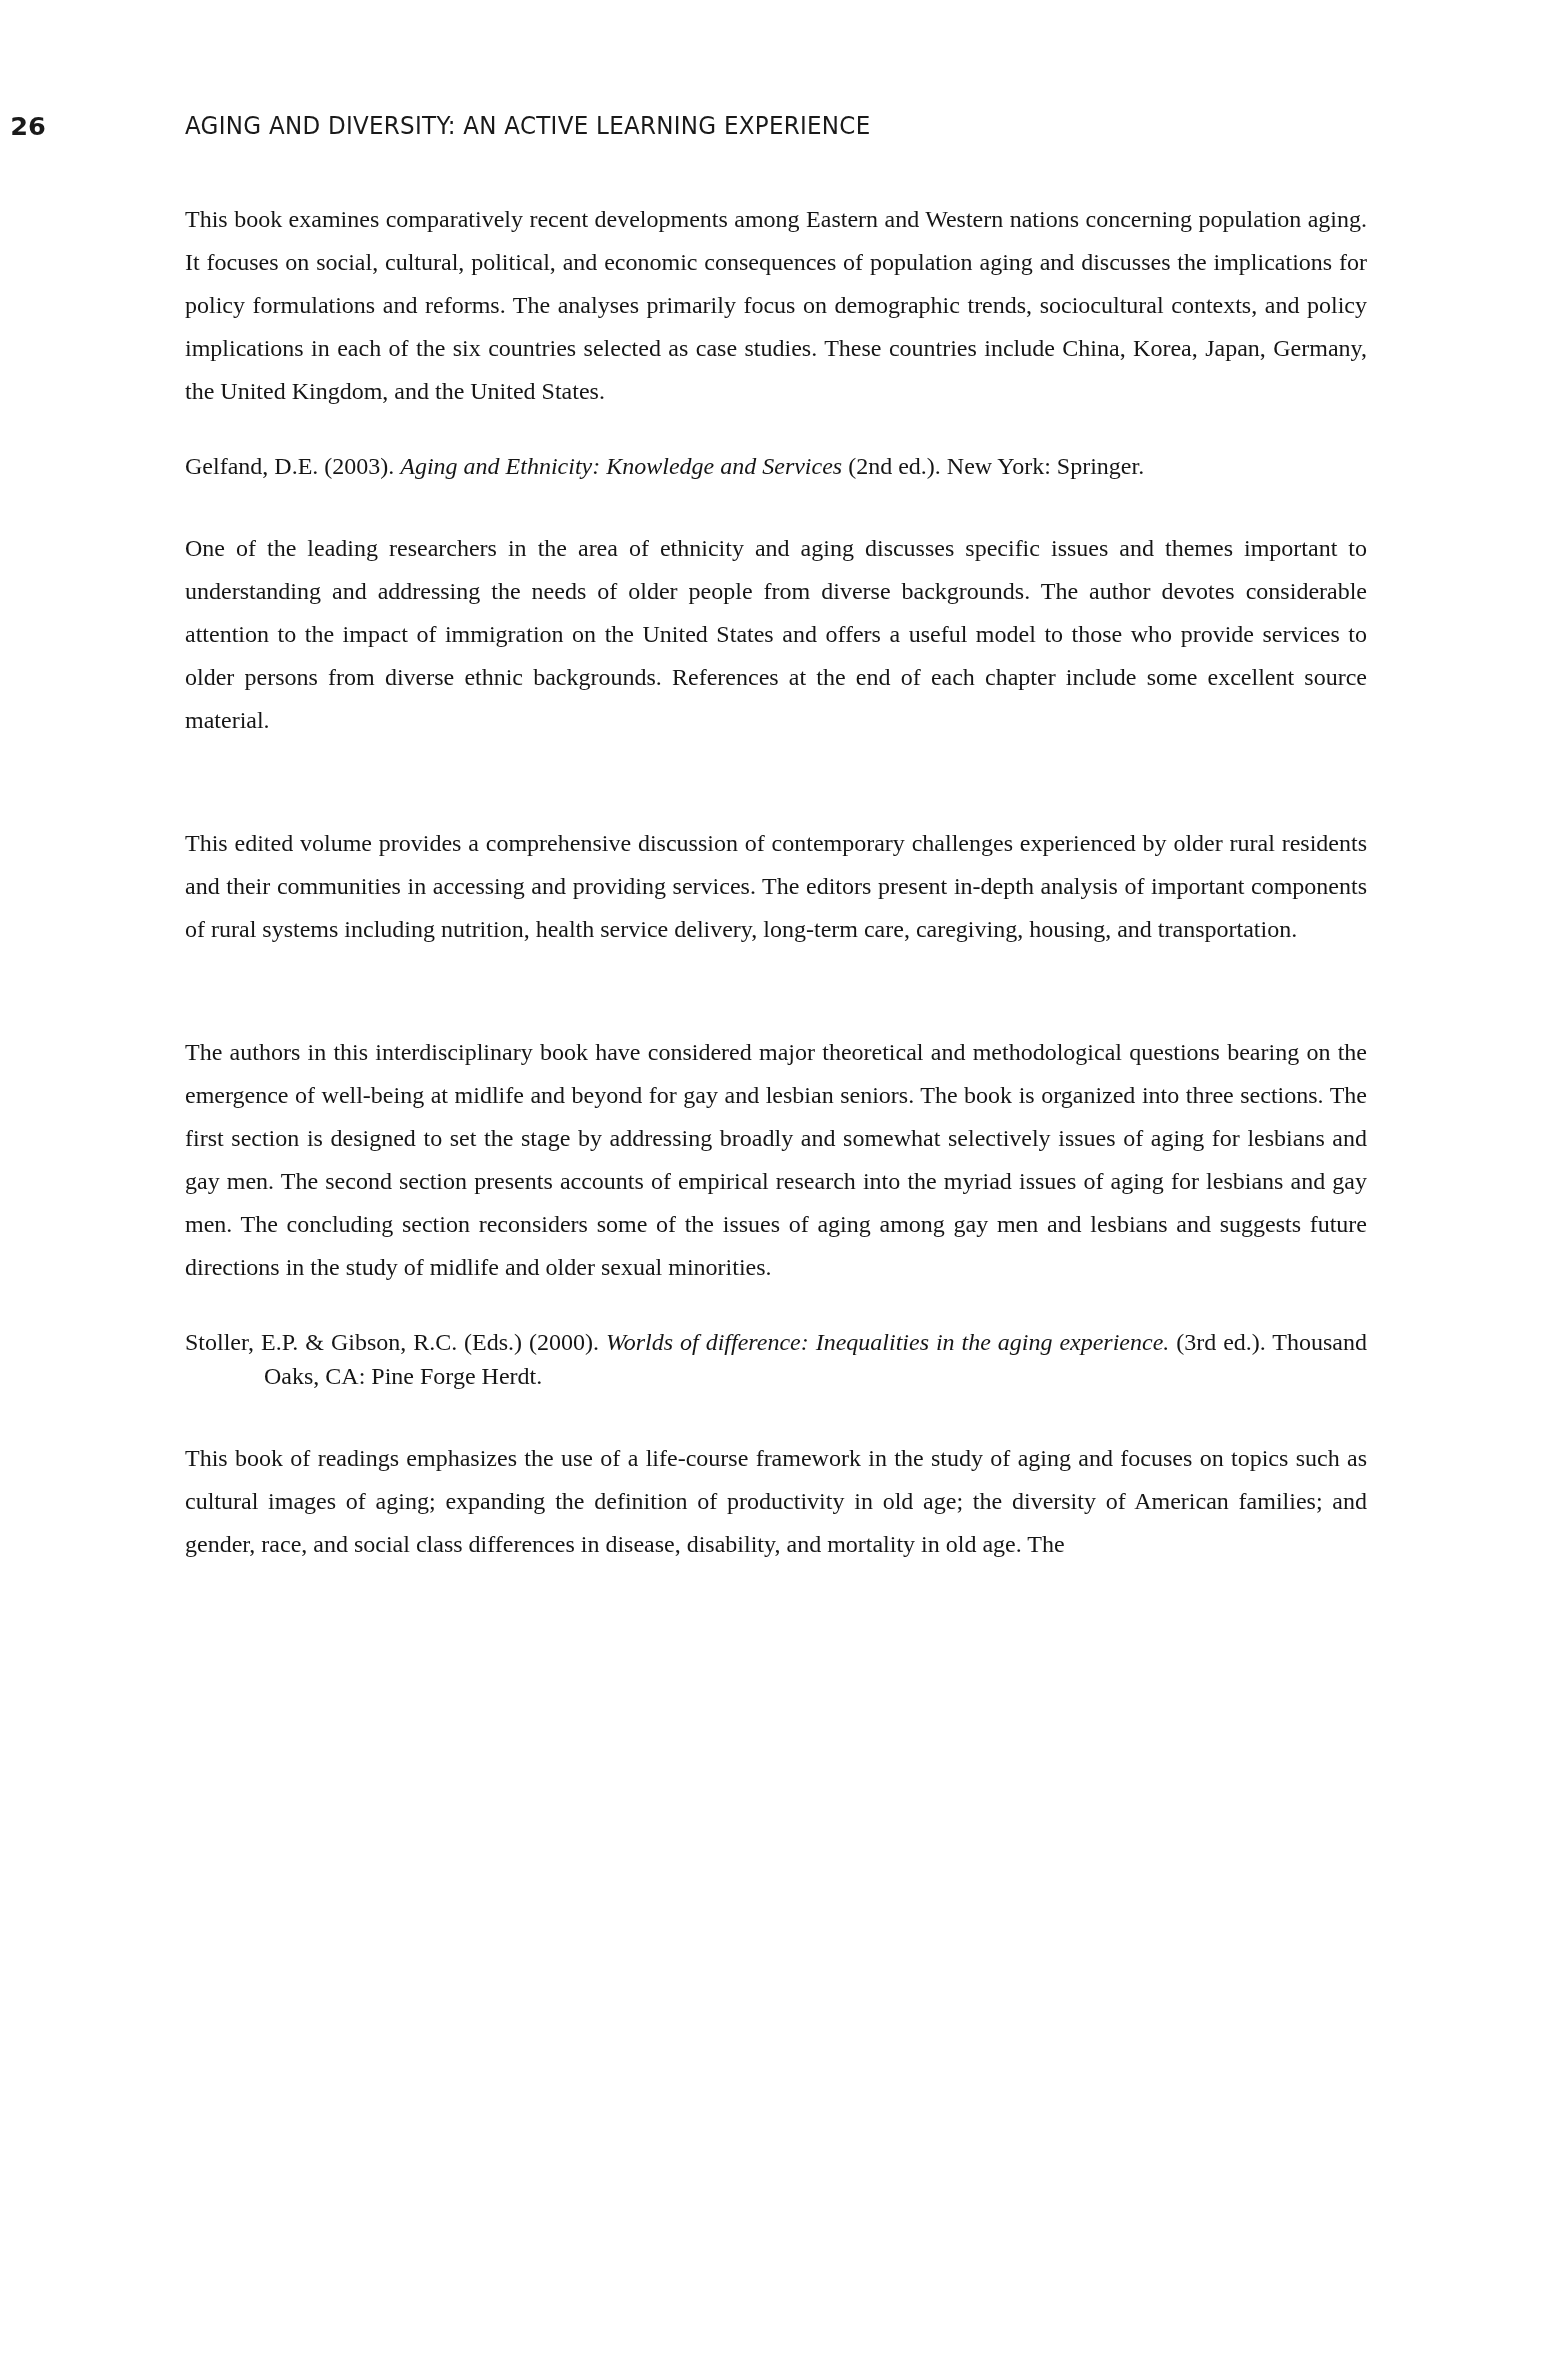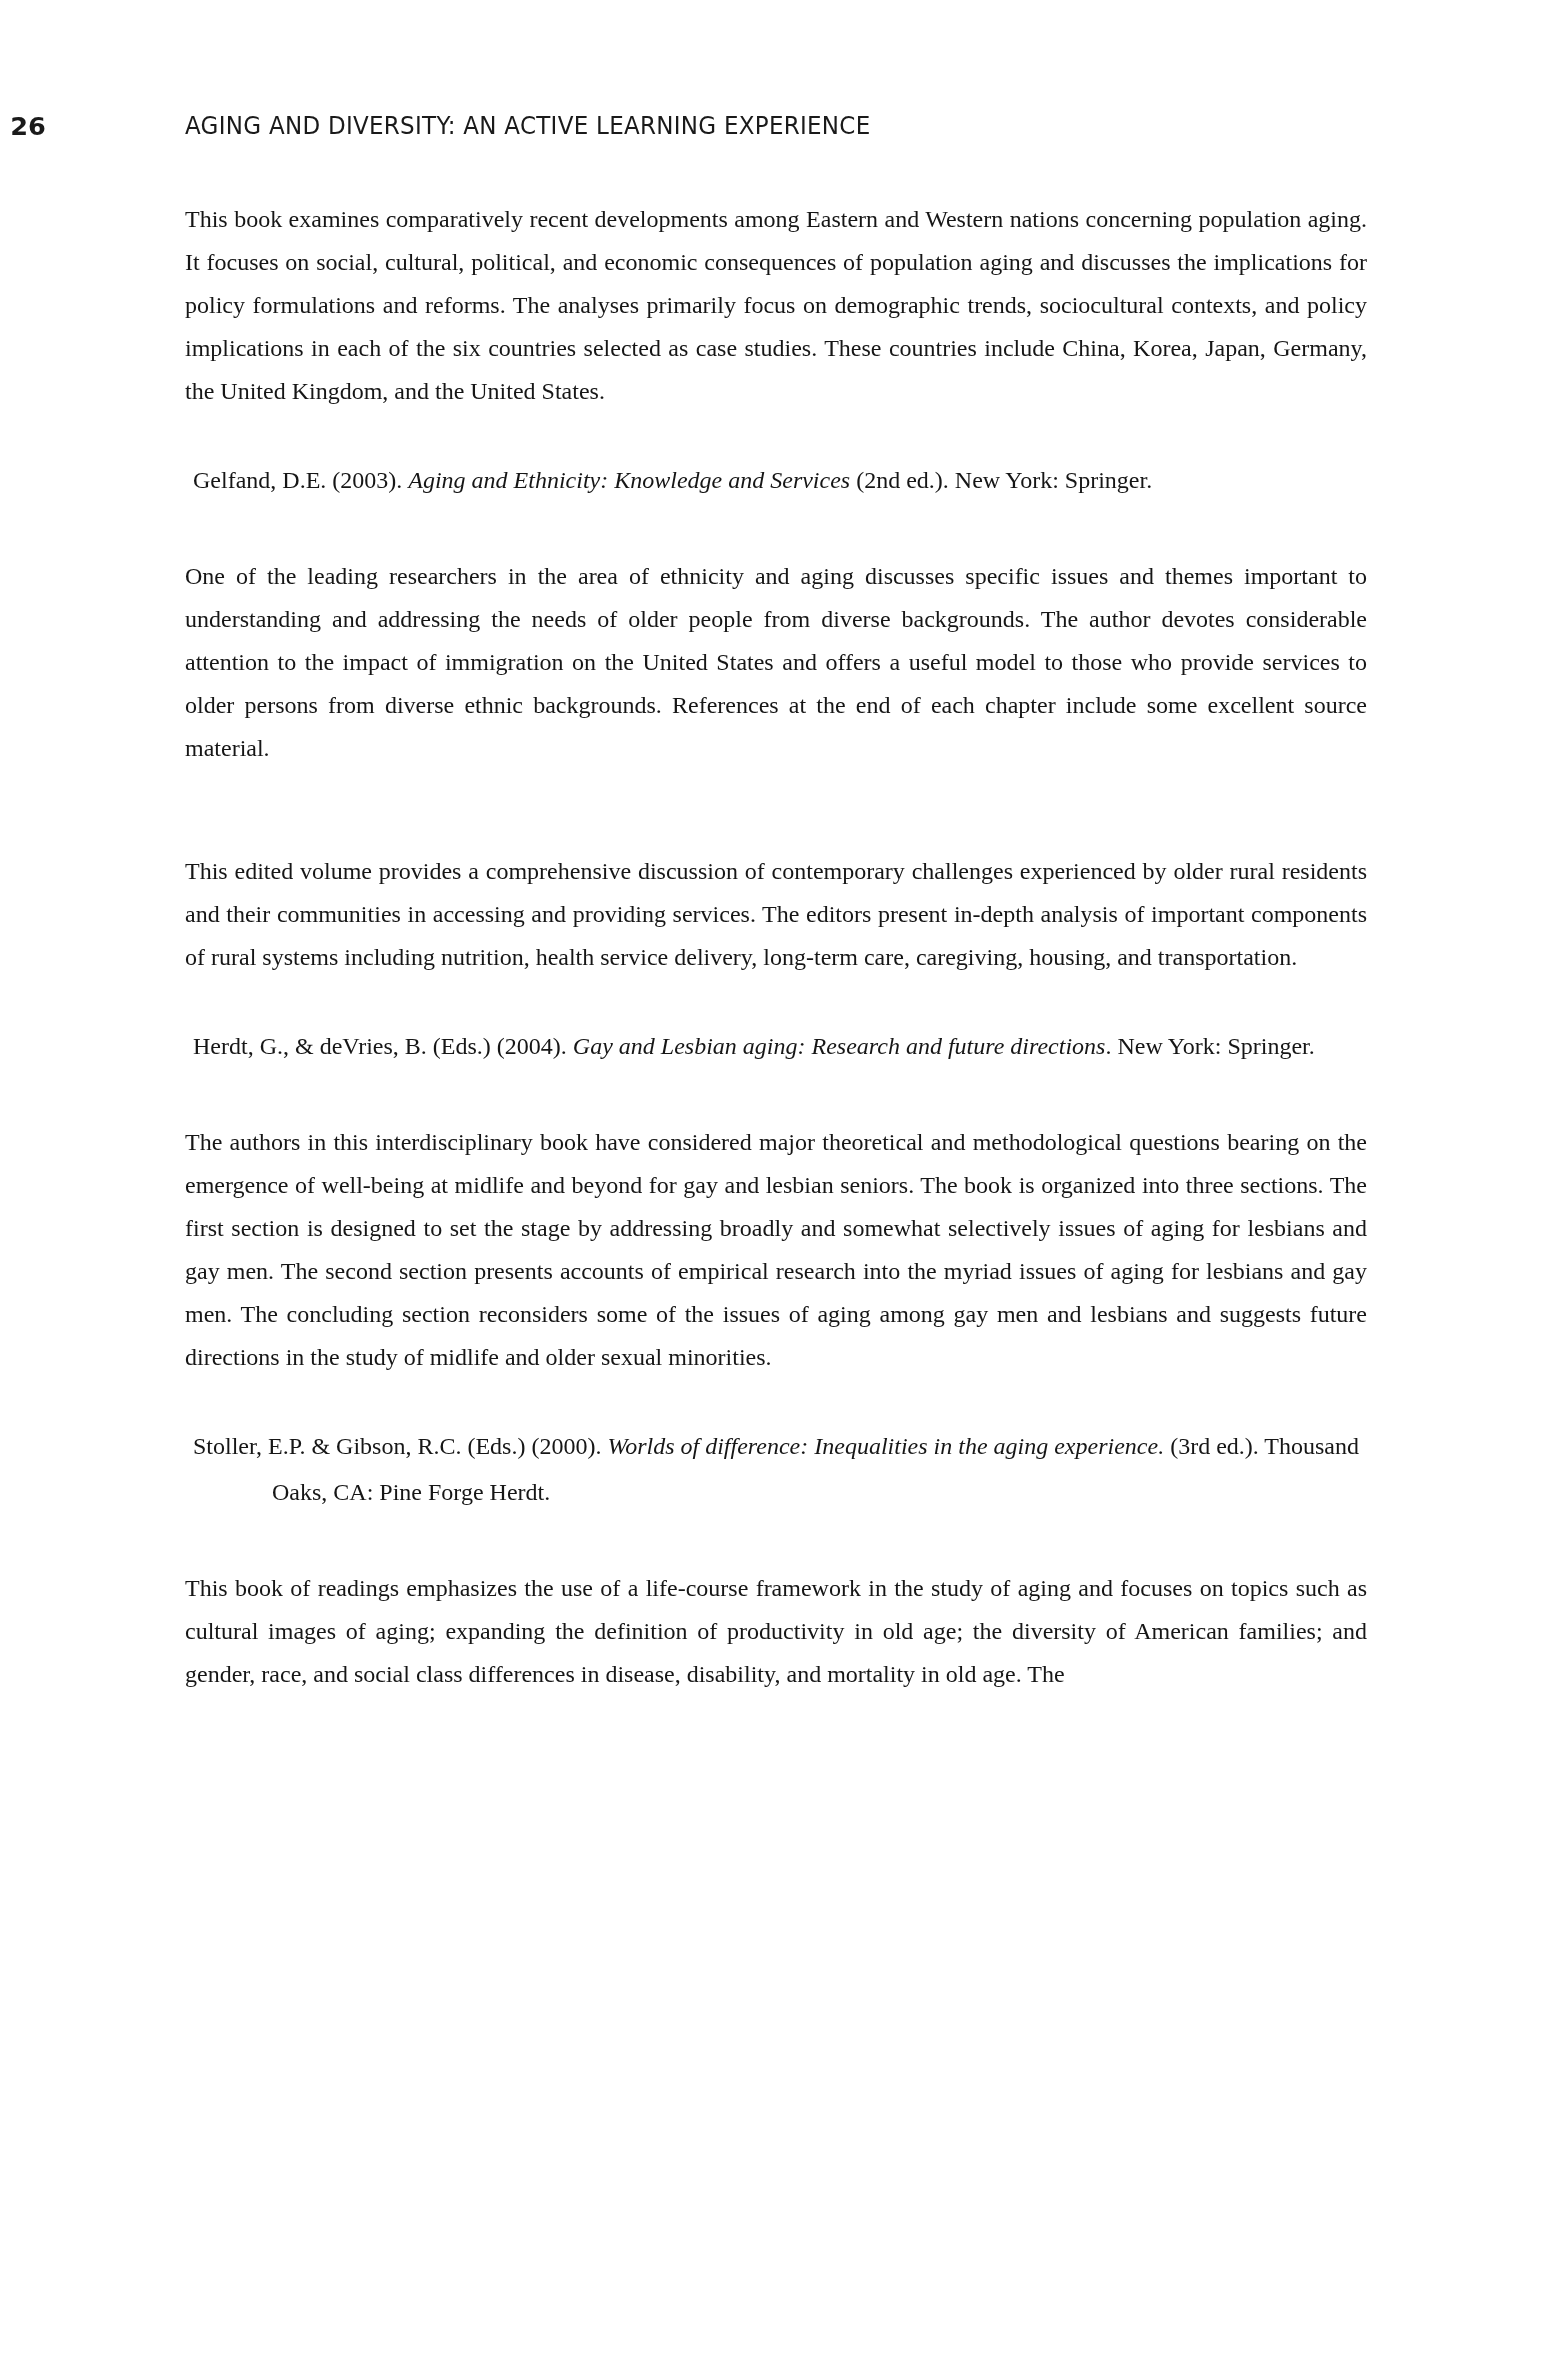--- a/index.html
+++ b/index.html
@@ -13,21 +13,21 @@
   .book-title {
     position: absolute; left: 185px; top: 0;
     font-family: "DejaVu Sans", sans-serif; font-weight: normal; font-size: 25px; line-height: 34px;
     letter-spacing: 0.3px; color: #1a1a1a; transform: scaleX(0.92); transform-origin: left center;
   }
   .content { position: absolute; left: 185px; top: 198px; width: 1182px; }
   .serif {
     font-family: "Liberation Serif", "DejaVu Serif", serif; font-size: 24px; color: #161616;
   }
   .para { margin: 0; line-height: 43px; text-align: justify; hyphens: manual; }
-  .ref { margin: 8px; line-height: 46px; padding-left: 79px; text-indent: -79px; text-align: justify; }
+  .ref { margin: 0; line-height: 34px; padding-left: 79px; text-indent: -79px; text-align: justify; }
   .ref i { font-style: italic; }
   .gap-after-para { height: 36px; }
   .gap-after-ref { height: 44px; }
 </style>
 </head>
 <body>
 
 <div class="page">
   <div class="running-head">
     <span class="page-number">26</span>
@@ -42,21 +42,20 @@
     <div class="gap-after-ref"></div>
 
     <p class="para">One of the leading researchers in the area of ethnicity and aging discusses specific issues and themes important to understanding and addressing the needs of older people from diverse backgrounds. The author devotes considerable attention to the impact of immigration on the United States and offers a useful model to those who provide services to older persons from diverse ethnic backgrounds. References at the end of each chapter include some excellent source material.</p>
     <div class="gap-after-para"></div>
 
     <div class="gap-after-ref"></div>
 
     <p class="para">This edited volume provides a comprehensive discussion of contemporary challenges experienced by older rural residents and their communities in accessing and providing services. The editors present in-depth analysis of important components of rural systems including nutrition, health service delivery, long-term care, caregiving, housing, and transportation.</p>
     <div class="gap-after-para"></div>
 
-    <p class="ref"><span>Herdt, G., &amp; deVries, B. (Eds.) (2004). </span><i>Gay and Lesbian aging: Research and future directions</i><span>. New York: Springer.</span></p>
     <div class="gap-after-ref"></div>
 
     <p class="para">The authors in this interdisciplinary book have considered major theoretical and methodological questions bearing on the emergence of well-being at midlife and beyond for gay and lesbian seniors. The book is organized into three sections. The first section is designed to set the stage by addressing broadly and somewhat selectively issues of aging for lesbians and gay men. The second section presents accounts of empirical research into the myriad issues of aging for lesbians and gay men. The concluding section reconsiders some of the issues of aging among gay men and lesbians and suggests future directions in the study of midlife and older sexual minorities.</p>
     <div class="gap-after-para"></div>
 
     <p class="ref"><span>Stoller, E.P. &amp; Gibson, R.C. (Eds.) (2000). </span><i>Worlds of difference: Inequalities in the aging experience.</i><span> (3rd ed.). Thousand Oaks, CA: Pine Forge Herdt.</span></p>
     <div class="gap-after-ref"></div>
 
     <p class="para">This book of readings emphasizes the use of a life-course framework in the study of aging and focuses on topics such as cultural images of aging; expanding the definition of productivity in old age; the diversity of American families; and gender, race, and social class differences in disease, disability, and mortality in old age. The</p>
   </div>

